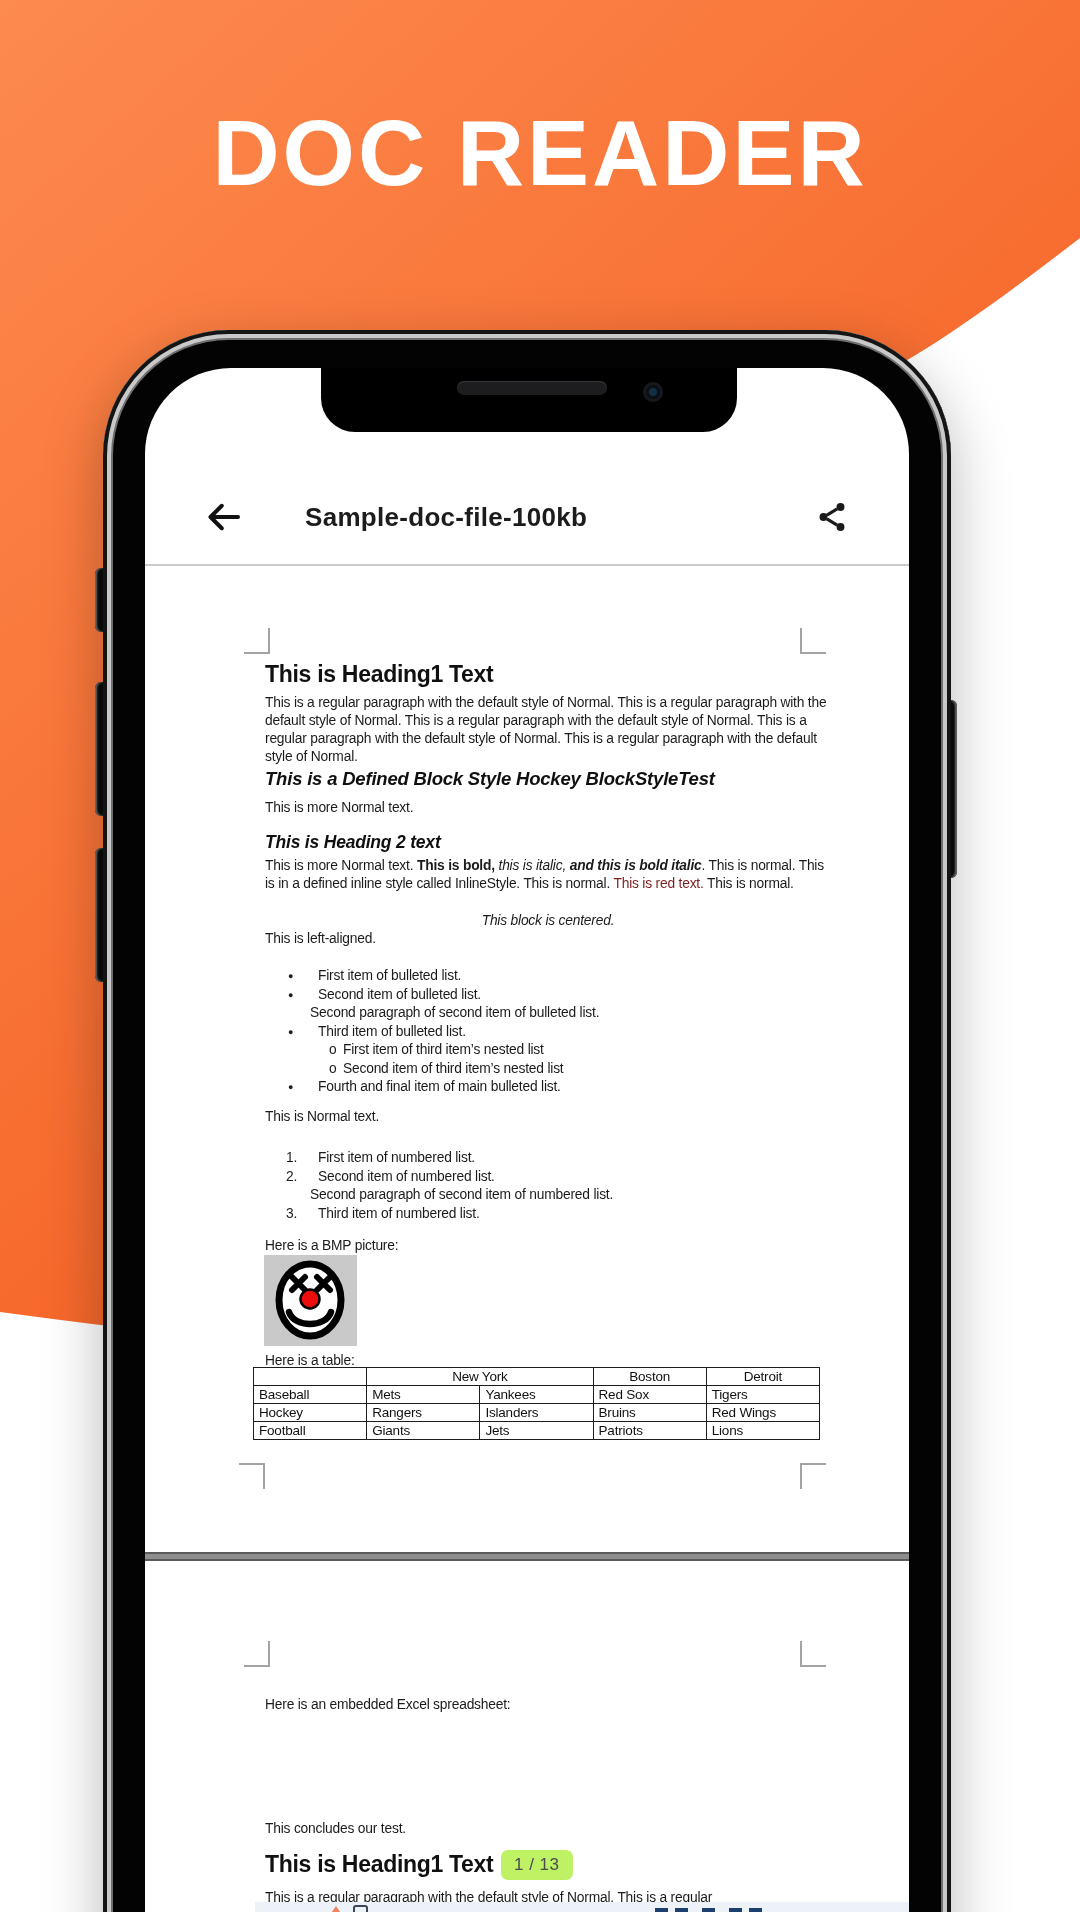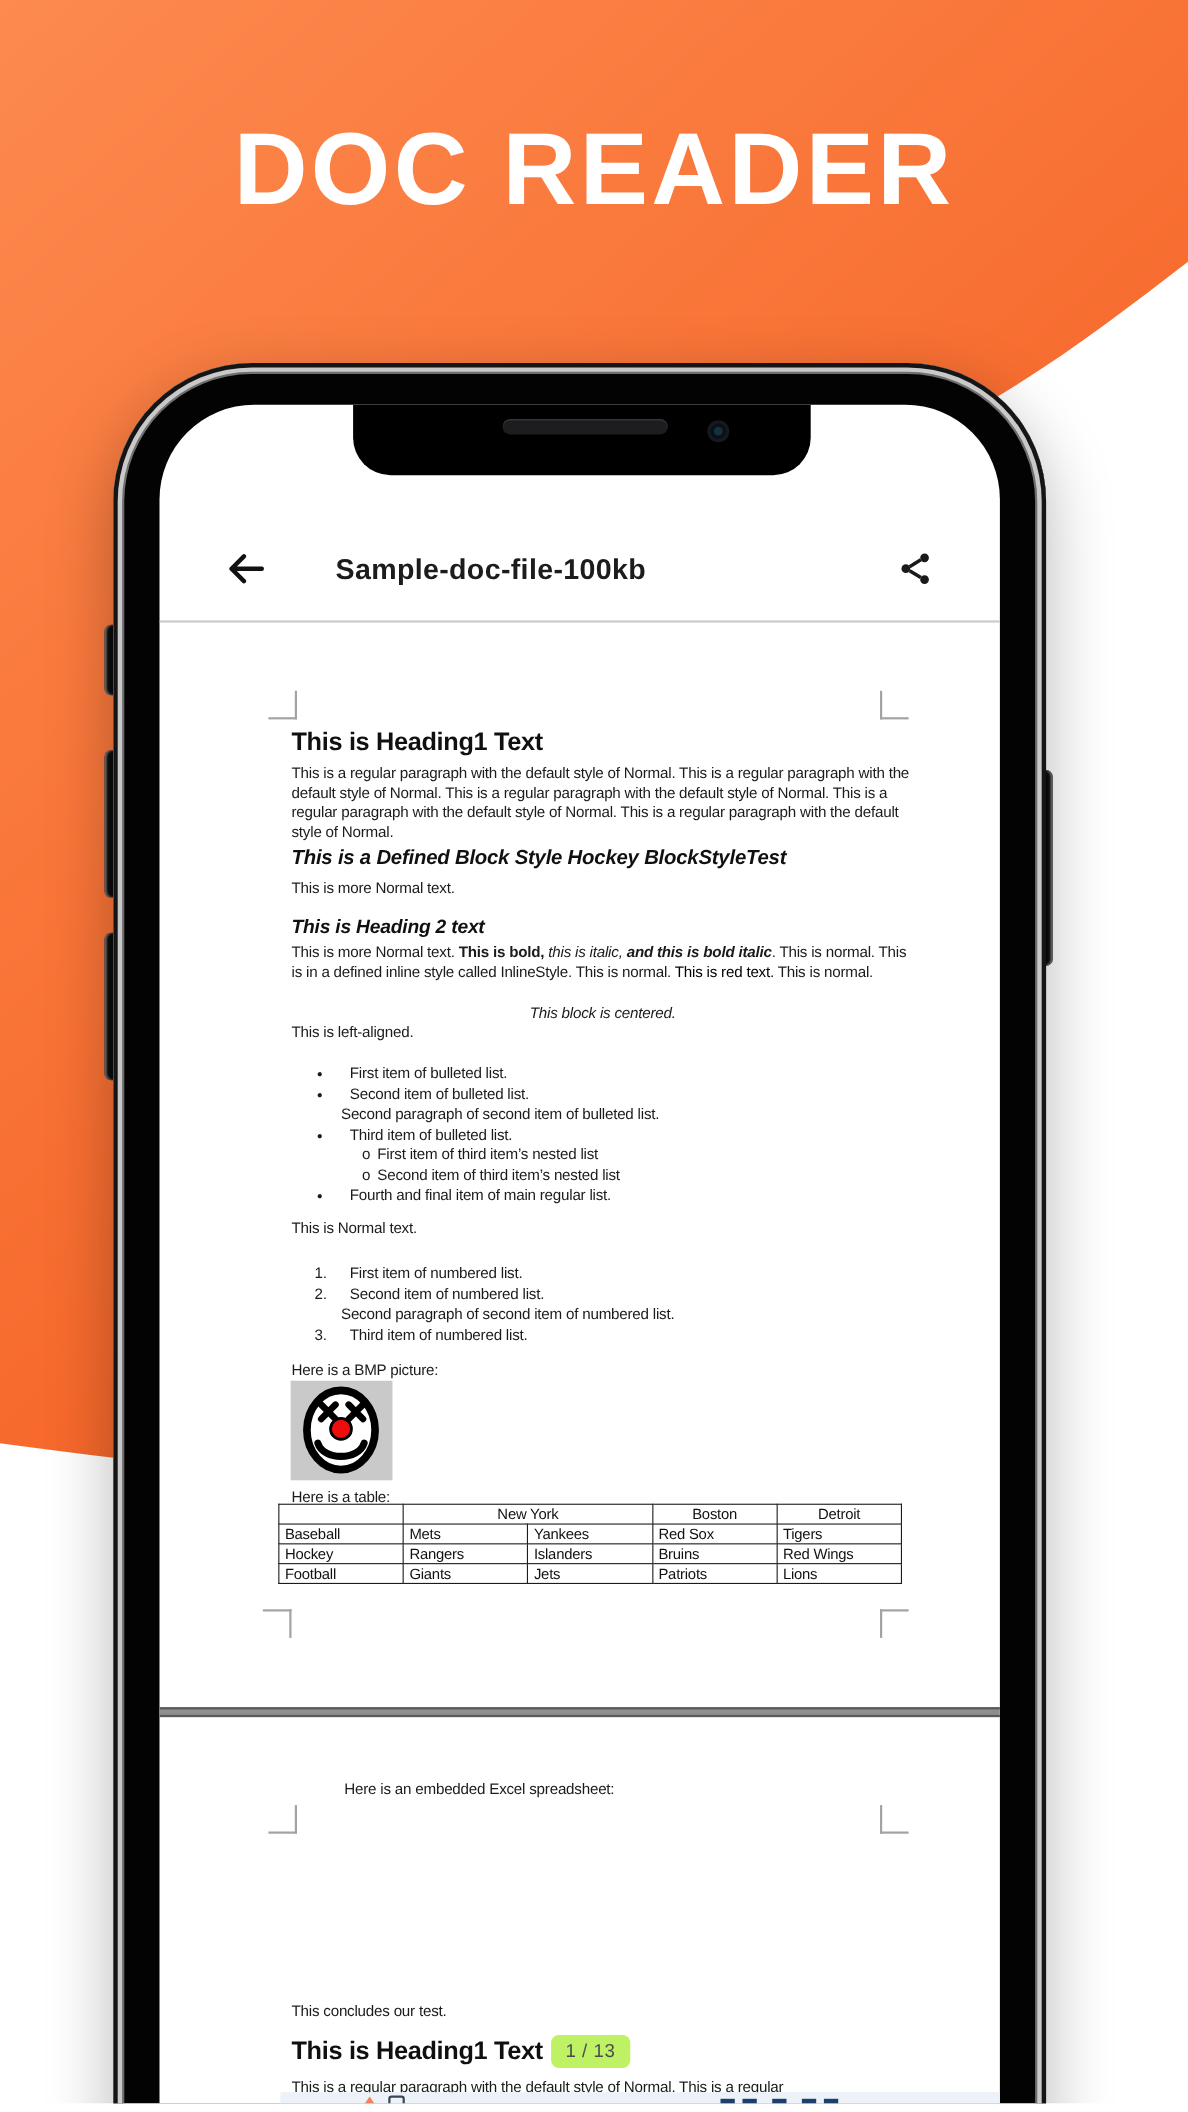--- a/index.html
+++ b/index.html
@@ -39,21 +39,21 @@
   
   .doc{position:absolute;left:0;top:0;width:764px;height:1552px;}
   .doc-block{position:absolute;left:120px;width:566px;font-size:13.8px;line-height:18px;
              letter-spacing:-0.2px;color:#1b1b1b;}
   .h1{font-size:23px;line-height:28px;font-weight:bold;letter-spacing:-0.3px;color:#101010;}
   .h2{font-size:17.5px;line-height:22px;font-weight:bold;font-style:italic;color:#101010;}
   .ctr{text-align:center;}
   .run-bold{font-weight:bold;}
   .run-italic{font-style:italic;}
   .run-bolditalic{font-weight:bold;font-style:italic;}
-  .run-red{color:#000000;text-align:center;}
+  .run-red{color:#7f1d1d;text-align:center;}
   .li{display:flex;height:18.5px;}
   .li .mk{flex:none;}
   .li-bullet{padding-left:20px;}  .li-bullet .mk{width:33px;padding-left:3px;font-size:9px;box-sizing:border-box;}
   .li-para{padding-left:45px;}    .li-para .mk{width:0;}
   .li-nested{padding-left:64px;}  .li-nested .mk{width:14px;}
   .li-num{padding-left:21px;}     .li-num .mk{width:32px;}
   .doc-table{border-collapse:collapse;table-layout:fixed;width:567px;font-size:13.5px;letter-spacing:-0.2px;color:#111;}
   .doc-table th,.doc-table td{border:1.5px solid #1c1c1c;height:17px;line-height:15px;padding:0 5px;
                               font-weight:normal;overflow:hidden;white-space:nowrap;}
   .doc-table th{text-align:center;}
@@ -157,21 +157,21 @@
           <div class="li li-nested">
             <span class="mk">o</span>
             <span class="tx">First item of third item’s nested list</span>
           </div>
           <div class="li li-nested">
             <span class="mk">o</span>
             <span class="tx">Second item of third item’s nested list</span>
           </div>
           <div class="li li-bullet">
             <span class="mk">●</span>
-            <span class="tx">Fourth and final item of main regular list.</span>
+            <span class="tx">Fourth and final item of main bulleted list.</span>
           </div>
         </div>
       <div class="doc-block" style="top:740px;">This is Normal text.</div>
       <div class="doc-block" style="top:781px;">
           <div class="li li-num">
             <span class="mk">1.</span>
             <span class="tx">First item of numbered list.</span>
           </div>
           <div class="li li-num">
             <span class="mk">2.</span>
@@ -230,21 +230,21 @@
               <td>Lions</td>
             </tr>
           </tbody>
         </table>
 
       <div class="page-sep"></div>
 
       <div class="cm cm-tl" style="left:99px;top:1273px;"></div>
       <div class="cm cm-tr" style="left:655px;top:1273px;"></div>
 
-      <div class="doc-block" style="top:1250px;margin-left:48px;">Here is an embedded Excel spreadsheet:</div>
+      <div class="doc-block" style="top:1328px;">Here is an embedded Excel spreadsheet:</div>
       <div class="doc-block" style="top:1452px;">This concludes our test.</div>
       <div class="doc-block h1" style="top:1482px;">This is Heading1 Text</div>
       <div class="doc-block" style="top:1521px;white-space:nowrap;overflow:hidden;">This is a regular paragraph with the default style of Normal. This is a regular</div>
 
       <div class="bottom-band">
         <div class="bb-tri"></div>
         <div class="bb-phone"></div>
         <div class="bb-letter" style="left:400px;"></div>
         <div class="bb-letter" style="left:420px;"></div>
         <div class="bb-letter" style="left:447px;"></div>

